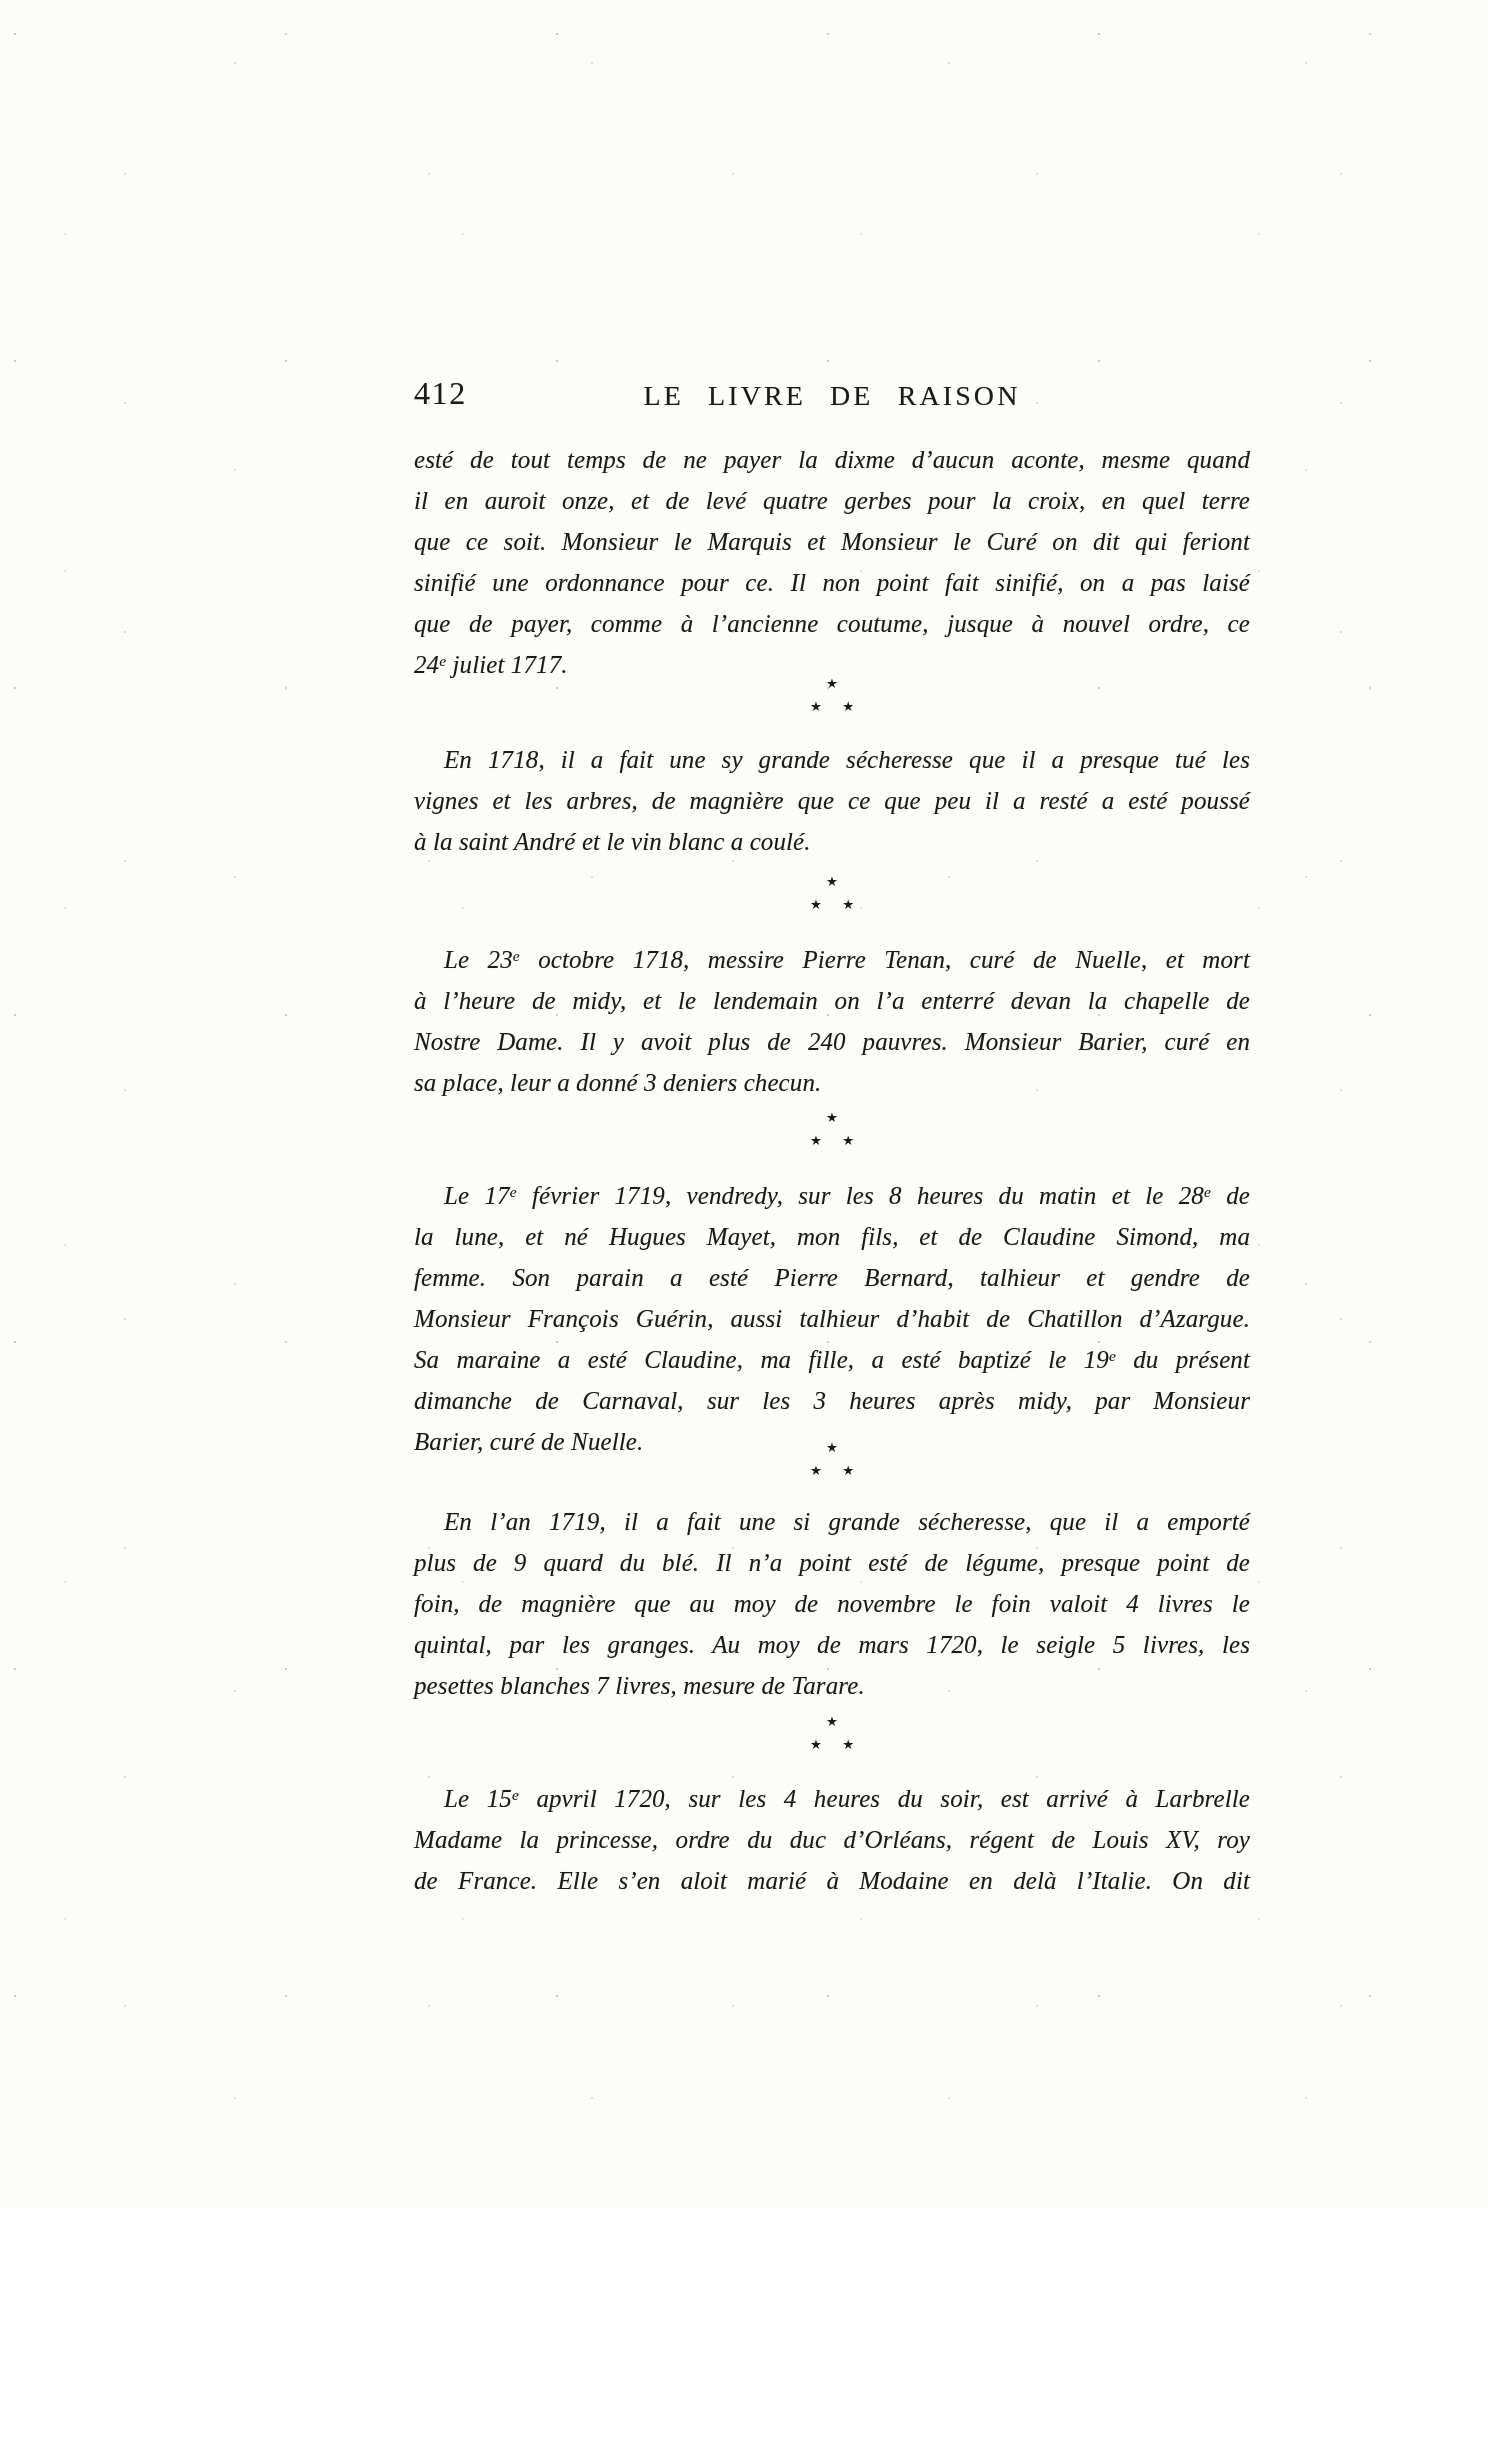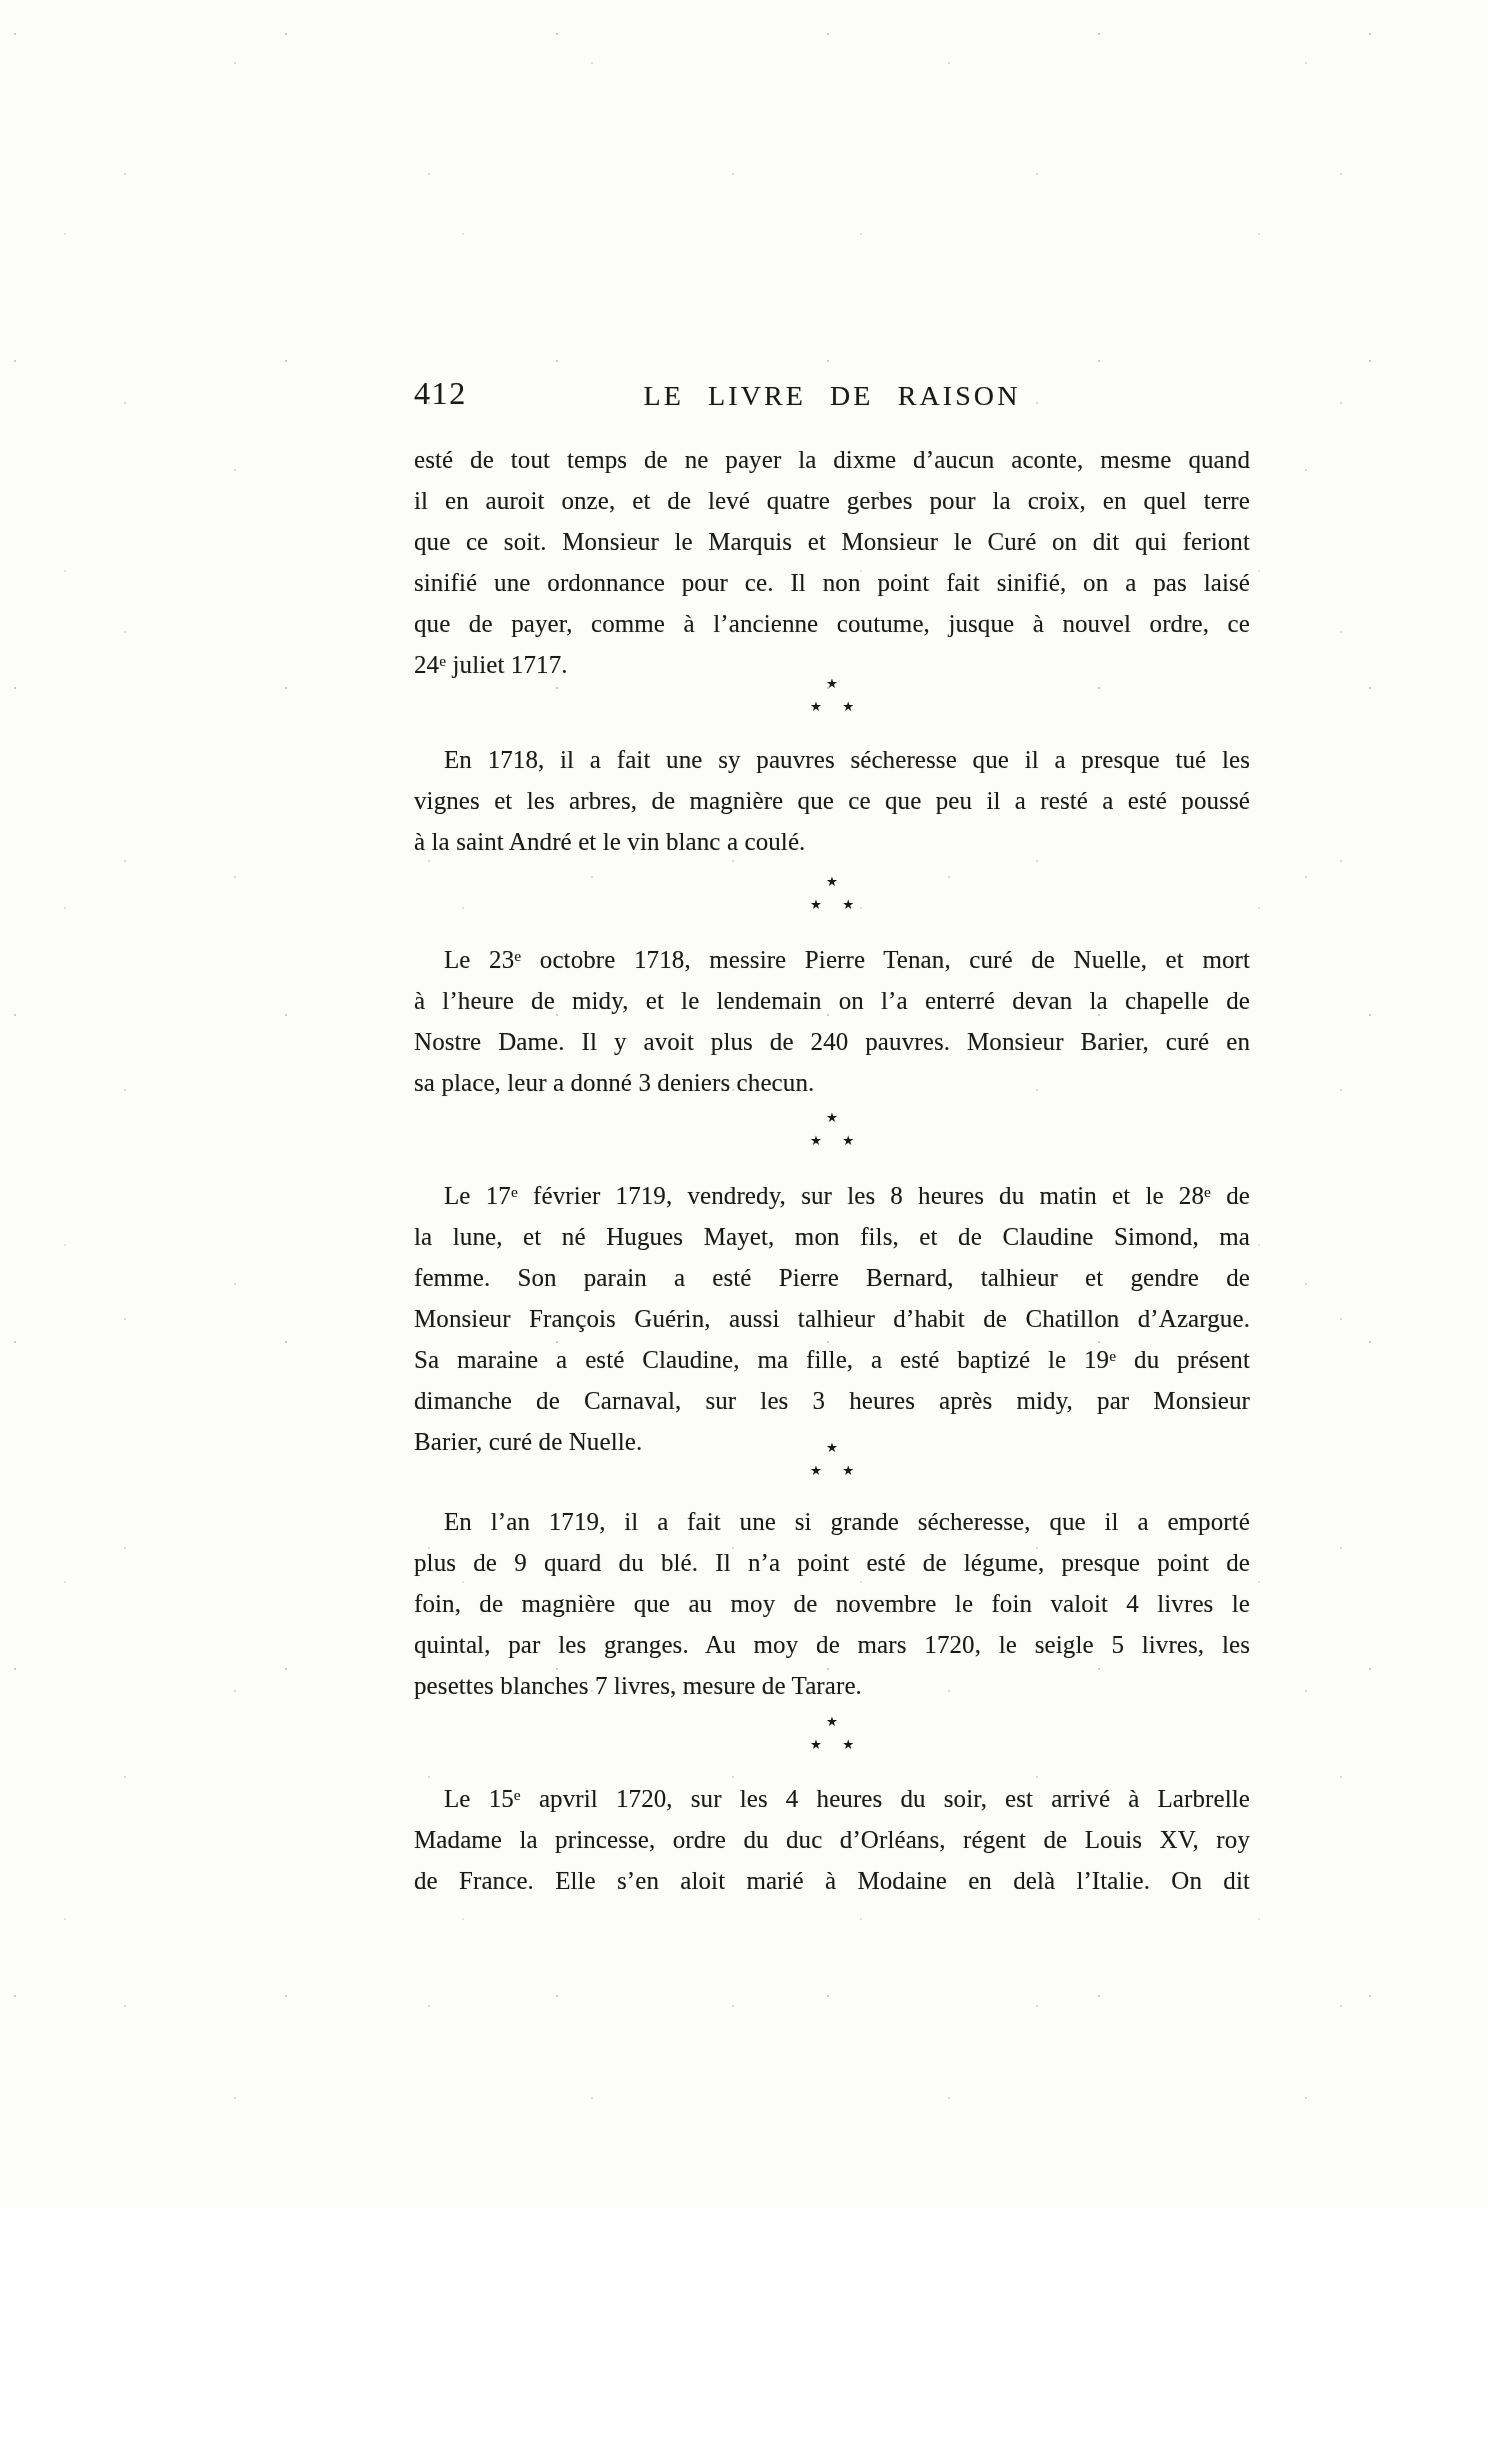--- a/index.html
+++ b/index.html
@@ -55,20 +55,21 @@
 
   
   .para {
     position: absolute;
     left: 414px;
     width: 836px;
     font-size: 25px;
     line-height: 41px;
     letter-spacing: 0.1px;
     text-shadow: 0 0 0.8px rgba(0,0,0,0.30);
+    font-style: italic;
   }
   .text-line {
     text-align: justify;
     text-align-last: justify;
     min-height: 41px;
     white-space: normal;
   }
   .text-line.left-last { text-align-last: left; }
   .text-line.indent { text-indent: 30px; }
   .text-line sup {
@@ -118,21 +119,21 @@
         <div class="text-line left-last">24<sup>e</sup> juliet 1717.</div>
       </div>
       <div class="asterism" style="top: 677px;">
         <div class="row-top">★</div>
         <div class="row-bottom">
           <span>★</span>
           <span>★</span>
         </div>
       </div>
       <div class="para" style="top: 739px;">
-        <div class="text-line indent">En 1718, il a fait une sy pauvres sécheresse que il a presque tué les</div>
+        <div class="text-line indent">En 1718, il a fait une sy grande sécheresse que il a presque tué les</div>
         <div class="text-line">vignes et les arbres, de magnière que ce que peu il a resté a esté poussé</div>
         <div class="text-line left-last">à la saint André et le vin blanc a coulé.</div>
       </div>
       <div class="asterism" style="top: 875px;">
         <div class="row-top">★</div>
         <div class="row-bottom">
           <span>★</span>
           <span>★</span>
         </div>
       </div>

